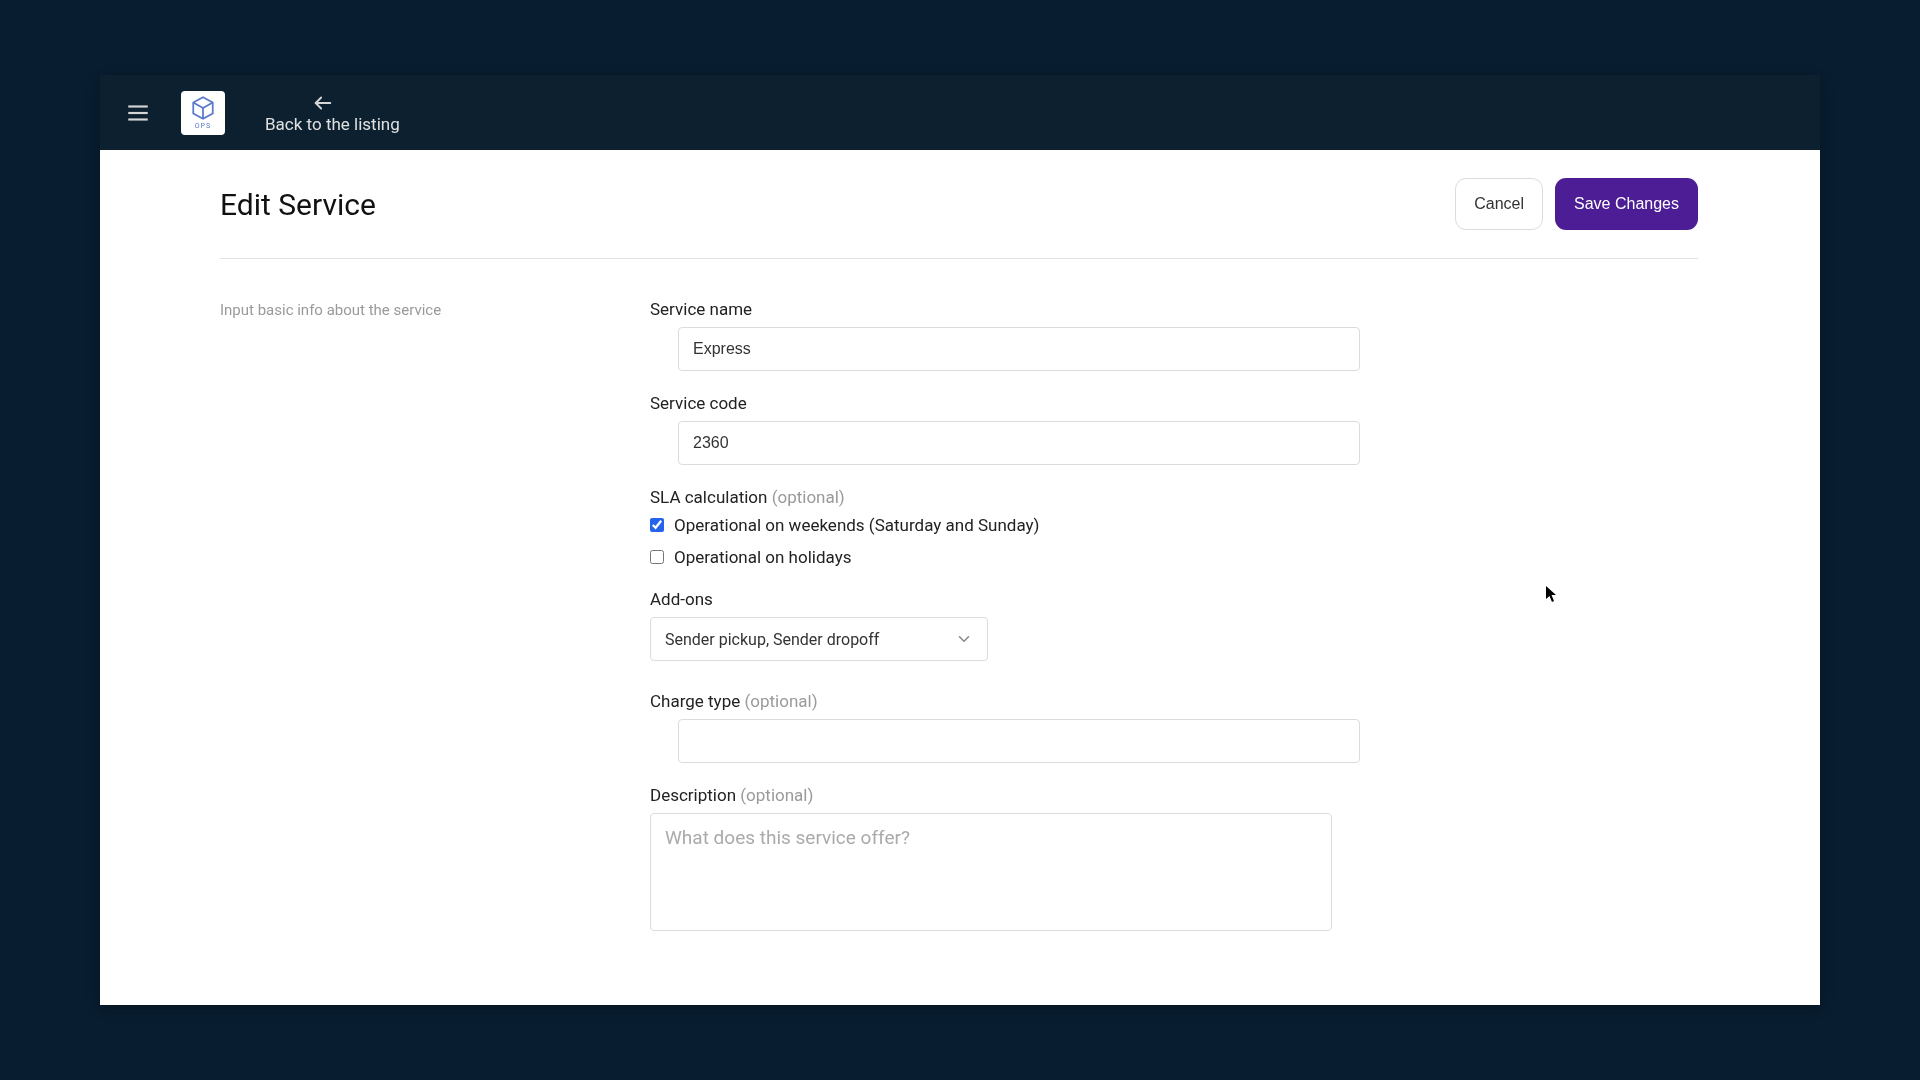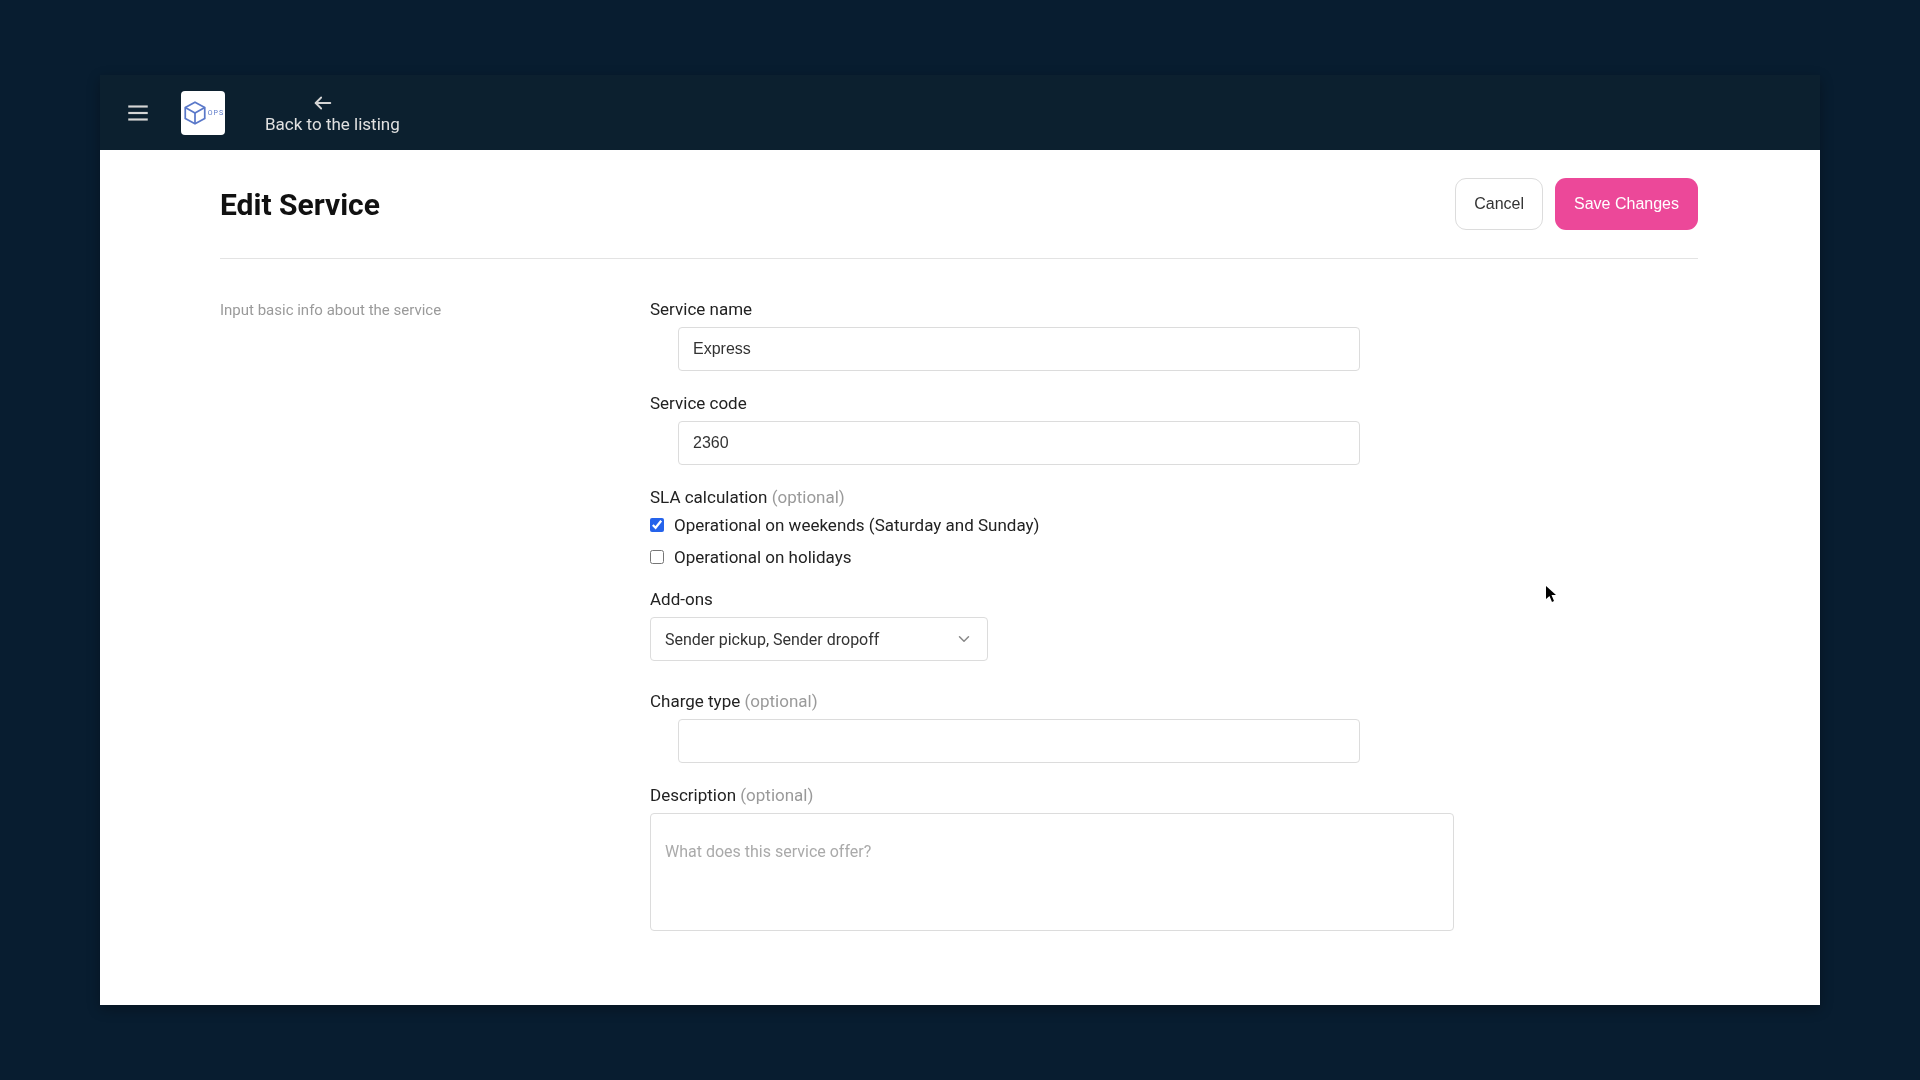--- a/index.html
+++ b/index.html
@@ -48,21 +48,21 @@
   }
   .logo-box svg { width: 26px; height: 26px; }
   .logo-caption {
     font-size: 7px;
     color: #5a78c9;
     letter-spacing: 1px;
     margin-top: 1px;
   }
   .logo-inner {
     display: flex;
-    flex-direction: row;
+    flex-direction: column;
     align-items: center;
   }
   .back-link {
     display: flex;
     align-items: center;
     margin-left: 40px;
     color: #e0e0e0;
     font-size: 17px;
     cursor: pointer;
     flex-direction: column;
@@ -80,41 +80,41 @@
   .header-row {
     display: flex;
     justify-content: space-between;
     align-items: center;
     padding-bottom: 28px;
     border-bottom: 1px solid #e3e3e3;
     width: 1478px;
   }
   .page-title {
     font-size: 30px;
-    font-weight: 700;
+    font-weight: 400;
     color: #111;
   }
   .header-actions {
     display: flex;
     gap: 12px;
   }
   .btn {
     padding: 16px 18px;
     border-radius: 11px;
     font-size: 16px;
     cursor: pointer;
     border: 1px solid transparent;
   }
   .btn-secondary {
     background: #ffffff;
     border: 1px solid #dcdcdc;
     color: #333;
   }
   .btn-primary {
-    background: #ec4899;
+    background: #4c1d95;
     color: #ffffff;
   }
   .form-section {
     display: flex;
     margin-top: 40px;
   }
   .section-meta {
     width: 430px;
     flex-shrink: 0;
   }
@@ -149,26 +149,26 @@
     border: 1px solid #dcdcdc;
     border-radius: 4px;
     padding: 0 14px;
     font-size: 16px;
     color: #333;
     background: #fff;
     margin-left: 28px;
   }
   .text-input::placeholder { color: #aaa; }
   .textarea-input {
-    width: 804px;
+    width: 682px;
     height: 118px;
     border: 1px solid #dcdcdc;
     border-radius: 4px;
-    padding: 28px 14px;
-    font-size: 16px;
+    padding: 12px 14px;
+    font-size: 19px;
     color: #333;
     background: #fff;
     resize: none;
     font-family: inherit;
   }
   .textarea-input::placeholder { color: #aaa; }
   .checkbox-row {
     display: flex;
     align-items: center;
     margin-bottom: 12px;

